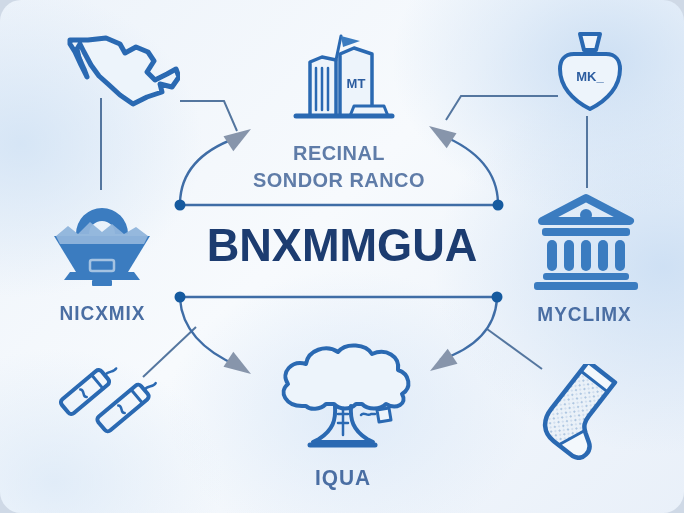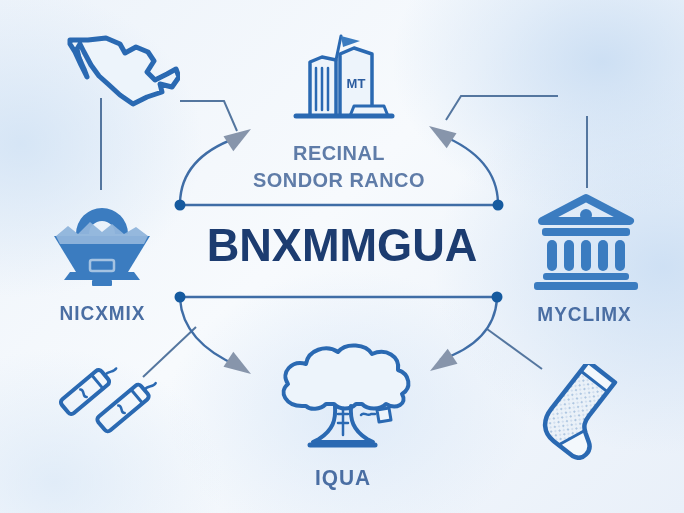--- a/index.html
+++ b/index.html
@@ -6,20 +6,21 @@
   .stage{
     position:relative;width:684px;height:513px;overflow:hidden;
     font-family:"Liberation Sans",sans-serif;
     background:
       radial-gradient(300px 220px at 88% 12%, rgba(198,219,242,.85), rgba(198,219,242,0) 70%),
       radial-gradient(320px 260px at 97% 52%, rgba(201,221,243,.85), rgba(201,221,243,0) 72%),
       radial-gradient(260px 220px at 3% 28%, rgba(205,224,244,.75), rgba(205,224,244,0) 70%),
       radial-gradient(240px 190px at 8% 94%, rgba(210,227,245,.6), rgba(210,227,245,0) 70%),
       radial-gradient(260px 200px at 51% 80%, rgba(208,226,246,.55), rgba(208,226,246,0) 70%),
       linear-gradient(135deg,#edf3fa 0%,#f7fafd 45%,#e9f0f9 100%);
+    border-radius: 21px;
   }
   .abs{position:absolute;}
   .title{
     top:217px;left:169px;width:346px;text-align:center;
     font-size:47px;font-weight:bold;letter-spacing:0px;
     color:var(--title,#1c3c70);transform:scaleX(.96);transform-origin:center;
     white-space:nowrap;
   }
   .subline{
     left:214px;width:250px;text-align:center;
@@ -91,20 +92,27 @@
       <path class="st" stroke-width="2.5" d="M 24 42 L 24 84 M 30 42 L 30 84 M 36 42 L 36 84"></path>
       <path class="st lt" stroke-width="3.5" d="M 48 90 L 48 28 L 62 22 L 80 28 L 80 90"></path>
       <path class="st" stroke-width="3" d="M 44 34 L 49 10"></path>
       <path class="fl" d="M 49 10 L 68 15 L 51 21 Z"></path>
       <path class="st lt" stroke-width="3" d="M 58 90 L 62 80 L 92 80 L 96 90 Z"></path>
       <path class="st" stroke-width="5" d="M 4 90 L 100 90"></path>
       <text class="ictext" x="64" y="62" font-size="13" text-anchor="middle">MT</text>
     </svg>
   </div>
 
+  <div class="abs" style="left:548px;top:30px">
+    <svg width="84" height="92" viewBox="0 0 84 92">
+      <path class="st lt" stroke-width="4" d="M 32 4 L 52 4 L 48 20 L 36 20 Z"></path>
+      <path class="st lt" stroke-width="4" d="M 26 24 L 58 24 C 68 24 72 31 72 39 C 72 56 60 70 42 79 C 24 70 12 56 12 39 C 12 31 16 24 26 24 Z"></path>
+      <text class="ictext" x="42" y="51" font-size="13" text-anchor="middle">MK_</text>
+    </svg>
+  </div>
 
   <div class="abs" style="left:48px;top:194px">
     <svg width="108" height="92" viewBox="0 0 108 92">
       <path class="fl" d="M 28 40 A 26 26 0 0 1 80 40 L 67 40 A 13 13 0 0 0 41 40 Z"></path>
       <path class="fl" d="M 6 42 L 102 42 L 80 78 L 28 78 Z"></path>
       <path d="M 8 42 L 20 32 L 30 40 L 42 28 L 54 38 L 64 30 L 76 40 L 88 33 L 100 42 L 96 50 L 12 50 Z" fill="#8fb4db" opacity="0.95"></path>
       <path class="fl" d="M 22 78 L 86 78 L 92 86 L 16 86 Z"></path>
       <rect class="fl" x="44" y="86" width="20" height="6" rx="1"></rect>
       <rect x="42" y="66" width="24" height="11" rx="2" fill="none" stroke="#a5c3e2" stroke-width="2.5"></rect>
     </svg>

